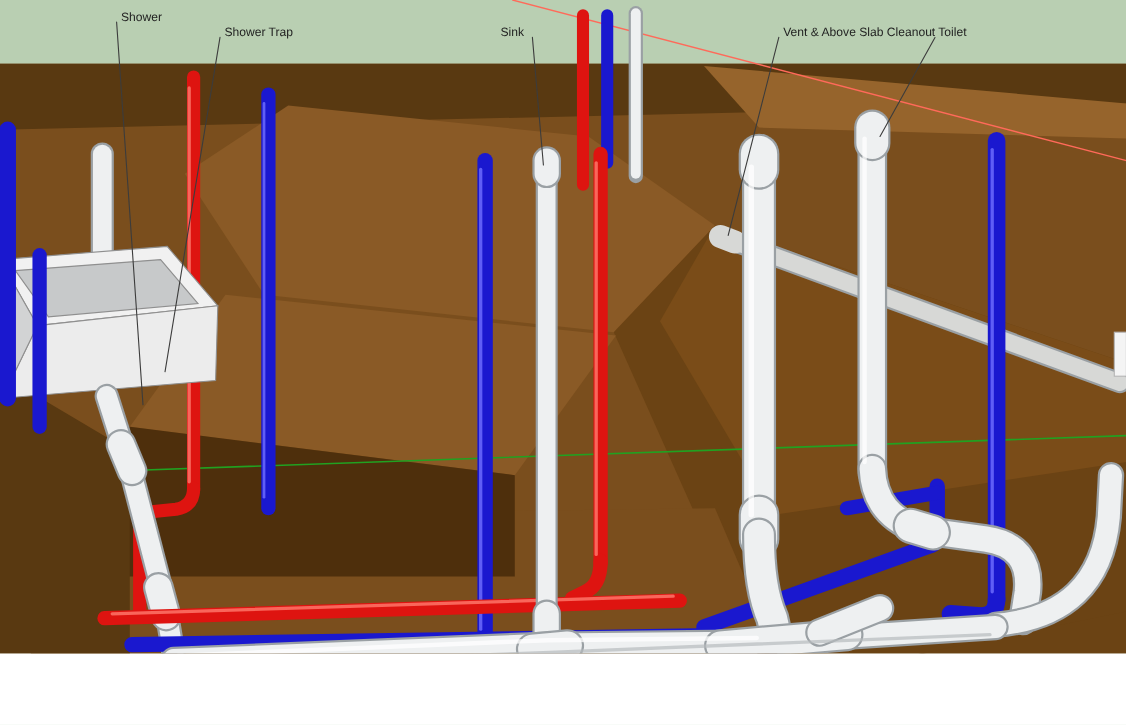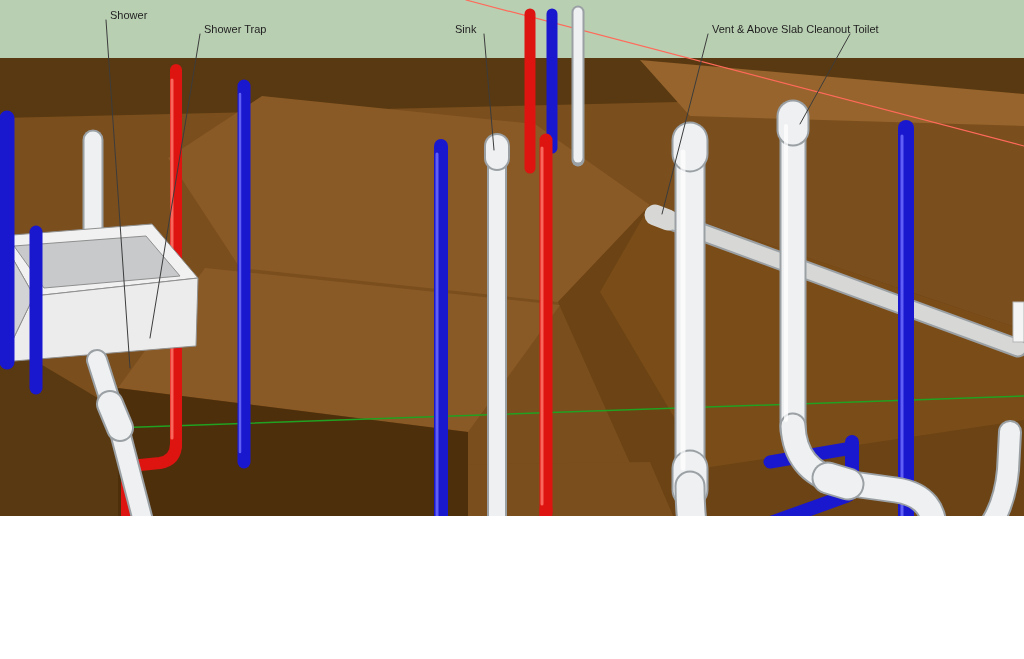--- a/index.html
+++ b/index.html
@@ -1,16 +1,16 @@
 <!DOCTYPE html>
 <html style="--background-green: #b9cfb2; --hot-pipe-red: #de1410; --hot-pipe-highlight: #ff7a6e; --cold-pipe-blue: #1a18cf; --cold-pipe-highlight: #7070ff; --drain-pipe-white: #eef0f1; --drain-pipe-shade: #9aa0a4; --drain-pipe-gray: #d7d8d6; --soil-base: #7a4e1d; --soil-dark: #593911; --soil-darker: #4e2f0c; --soil-light: #8a5a26; --soil-lighter: #96642c; --soil-trench: #7a4c18; --soil-foreground: #6b4314; --axis-green: #21a121; --axis-red: #ff6a5a; --label-text: #1f1f1f; --leader-line: #3c3c3c;"><head>
 <meta charset="utf-8">
 <style>
   html,body{margin:0;padding:0;background:#fff;}
-  .stage{position:relative;width:1024px;height:516px;overflow:hidden;
+  .stage{position:relative;width:1024px;height:594px;overflow:hidden;
          font-family:"Liberation Sans",sans-serif;background:var(--background-green,#b9cfb2);}
   svg{display:block;}
   svg line, svg path{stroke-linecap:round;stroke-linejoin:round;}
   .bg-green{fill:var(--background-green);}
   .soil-base{fill:var(--soil-base);}
   .soil-dark{fill:var(--soil-dark);}
   .soil-darker{fill:var(--soil-darker);}
   .soil-light{fill:var(--soil-light);}
   .soil-lighter{fill:var(--soil-lighter);}
   .soil-trench{fill:var(--soil-trench);}

